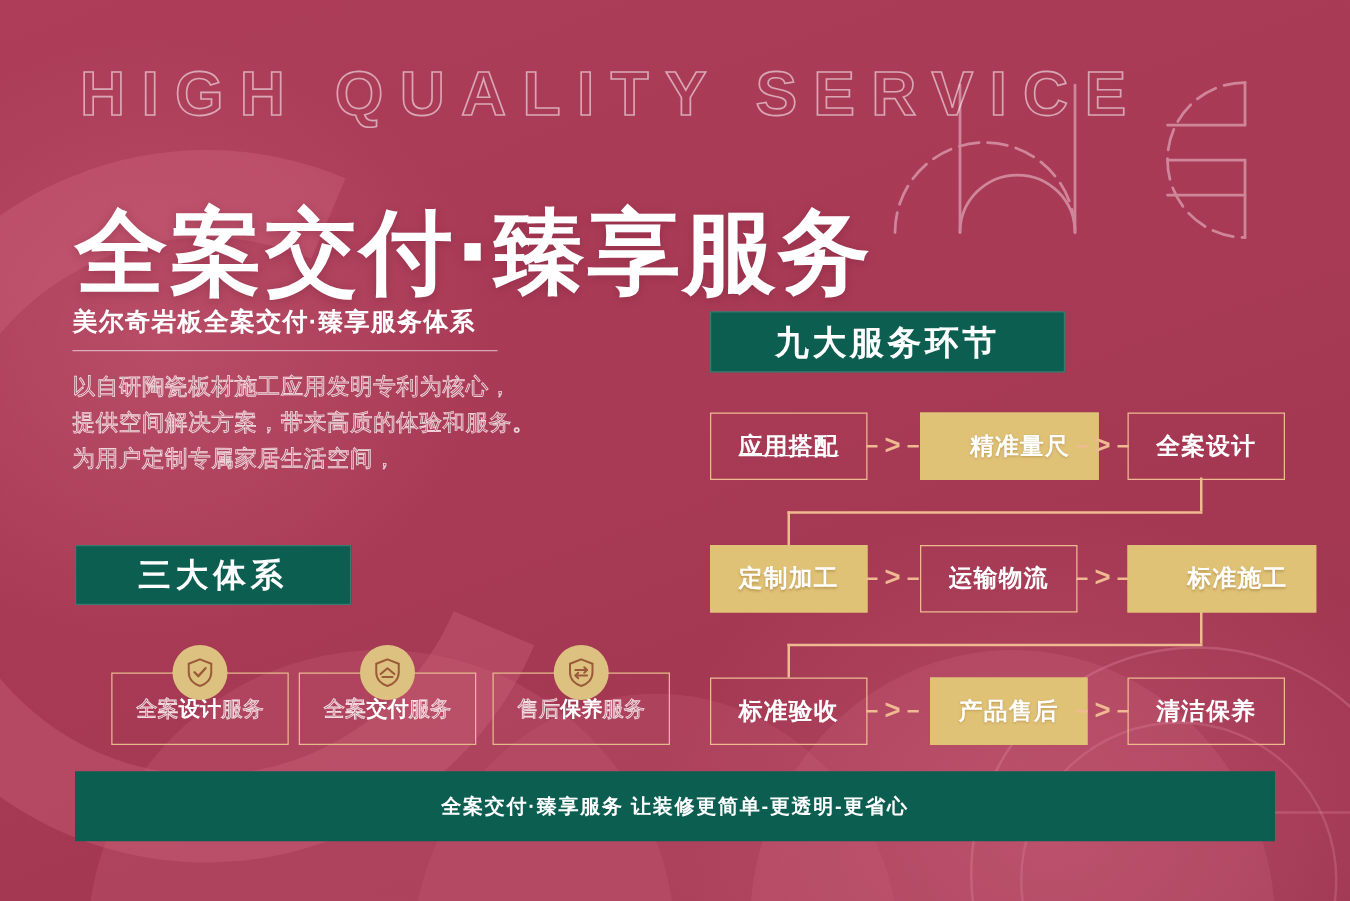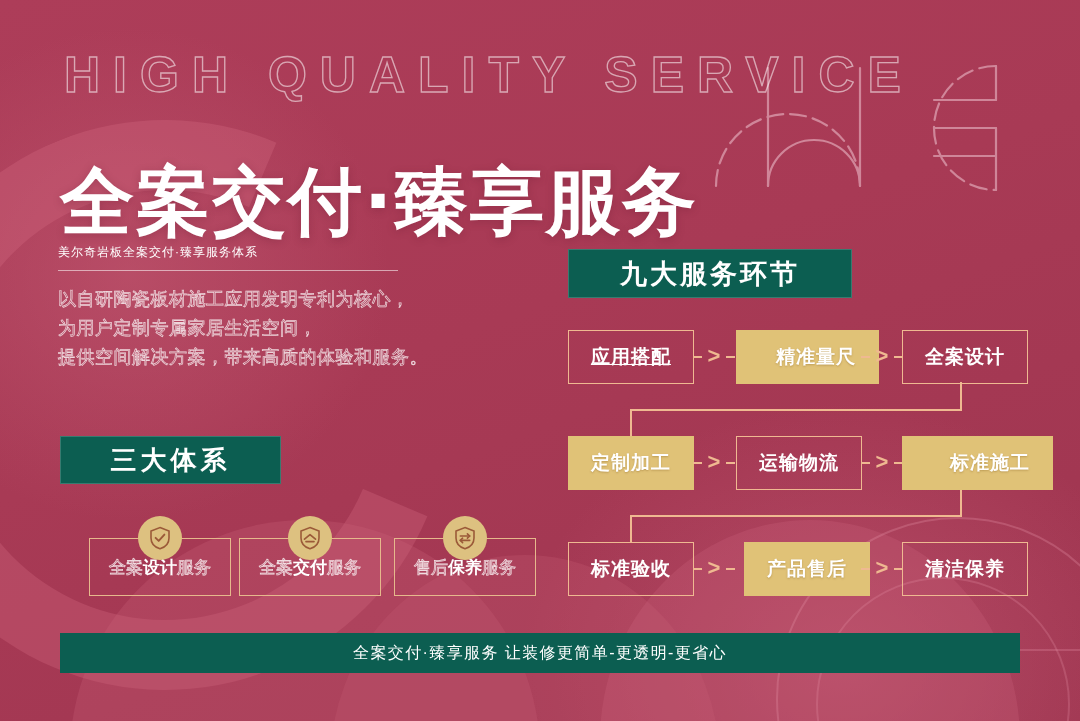--- a/index.html
+++ b/index.html
@@ -66,21 +66,21 @@
     position:absolute;left:60px;top:103px;
     font-size:74px;font-weight:bold;color:#ffffff;
     letter-spacing:2px;white-space:nowrap;
     font-family:"DejaVu Sans","Liberation Sans",sans-serif;
     text-shadow:0 2px 8px rgba(90,20,40,.25);
   }
 
   
   .left-col{position:absolute;left:58px;top:244px;width:460px;}
   .sub-title{
-    font-size:12px;font-weight:normal;color:#ffffff;letter-spacing:1px;
+    font-size:20px;font-weight:bold;color:#ffffff;letter-spacing:1px;
   }
   .sub-rule{
     margin-top:9px;height:1px;width:340px;background:rgba(255,255,255,.55);
   }
   .desc{
     margin-top:14px;
     font-size:18px;line-height:1.62;letter-spacing:.5px;
     color:transparent;
     -webkit-text-stroke:.7px rgba(255,255,255,.78);
   }
@@ -139,24 +139,24 @@
   }
   .arrow:before,.arrow:after{
     content:"";position:absolute;top:50%;width:9px;height:1.6px;background:#efb991;
   }
   .arrow:before{left:1px;}
   .arrow:after{right:1px;}
   .conn{position:absolute;background:#efb991;}
 
   
   .footer{
-    position:absolute;left:60px;bottom:48px;width:960px;height:40px;
+    position:absolute;left:60px;bottom:48px;width:960px;height:56px;
     background:#0c5e51;color:#ffffff;
     display:flex;align-items:center;justify-content:center;
-    font-size:16px;font-weight:normal;letter-spacing:1.4px;margin-top:29px;
+    font-size:16px;font-weight:bold;letter-spacing:1.4px;margin-top:29px;
   }
 </style>
 </head>
 <body>
 
 <div id="stage">
 
   <div class="wm wm-big-e"></div>
   <div class="wm wm-arc-a"></div>
   <div class="wm wm-arc-b"></div>
@@ -181,22 +181,22 @@
   </svg>
 
   <div class="hq-outline">HIGH QUALITY SERVICE</div>
   <h1 class="main-title">全案交付·臻享服务</h1>
 
   <div class="left-col">
     <div class="sub-title">美尔奇岩板全案交付·臻享服务体系</div>
     <div class="sub-rule"></div>
     <div class="desc">
       <div>以自研陶瓷板材施工应用发明专利为核心，</div>
+      <div>提供空间解决方案，带来高质的体验和服务。</div>
       <div>为用户定制专属家居生活空间，</div>
-      <div>提供空间解决方案，带来高质的体验和服务。</div>
     </div>
   </div>
 
   <div class="banner banner-three">三大体系</div>
 
   <div class="badges">
 
     <div class="badge" style="left:0px;">
       <div class="badge-icon">
         <svg width="26" height="26" viewBox="0 0 26 26">

